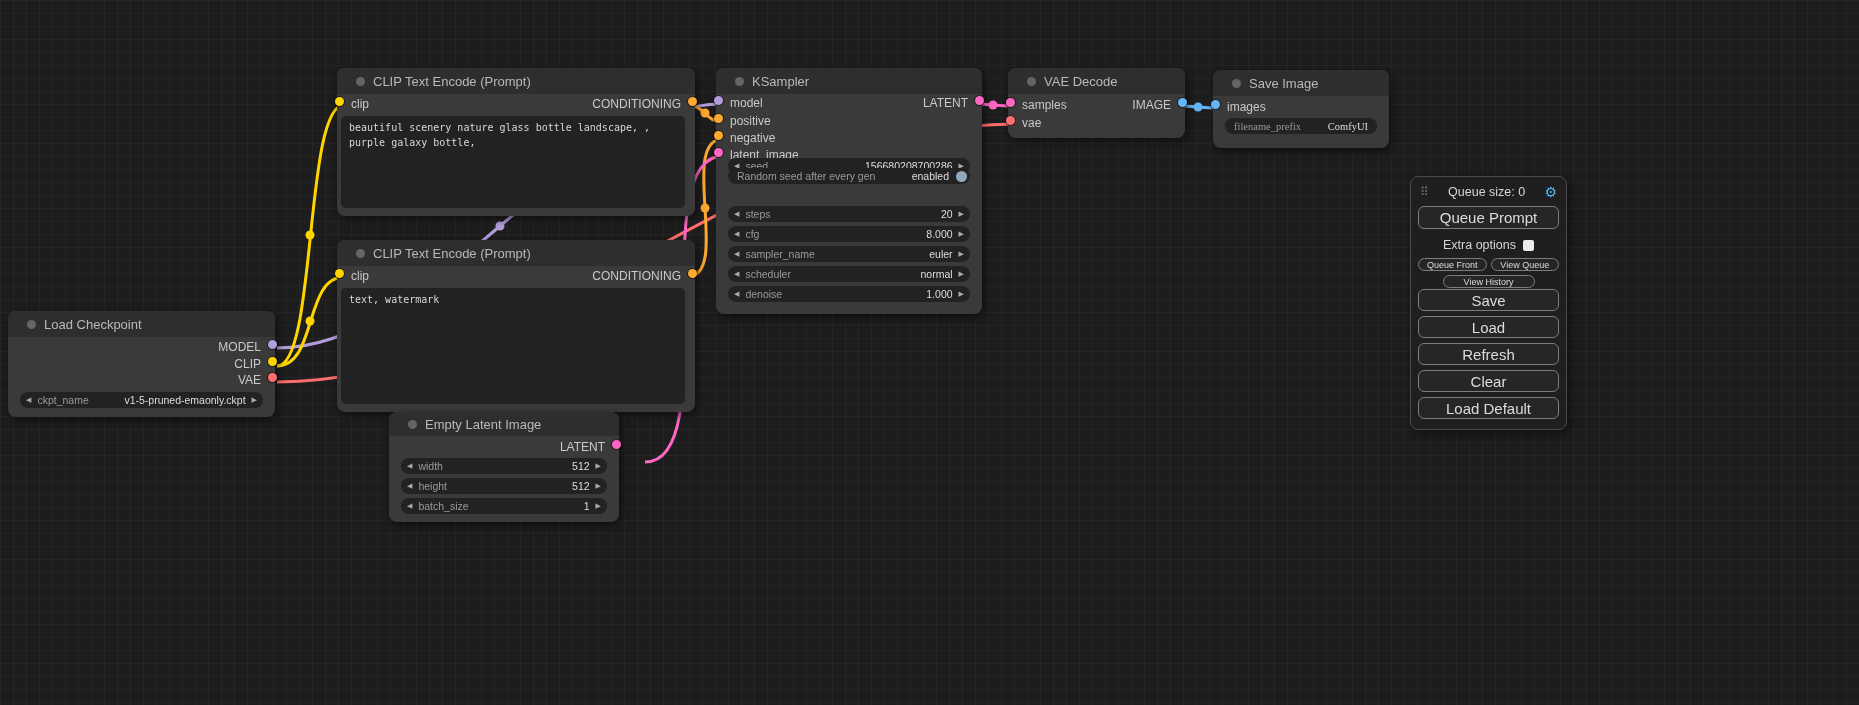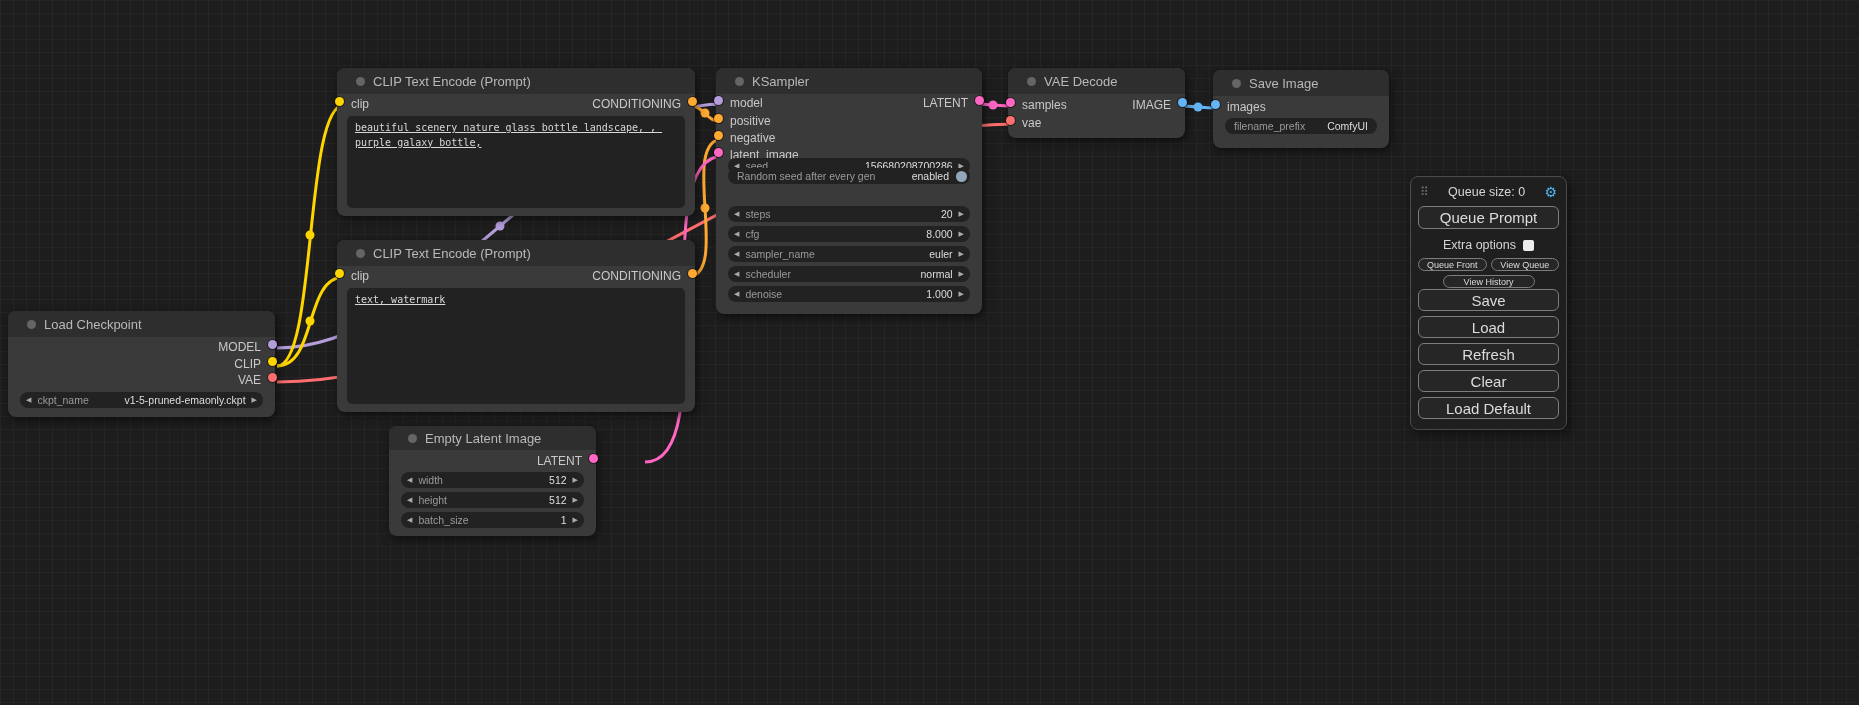--- a/index.html
+++ b/index.html
@@ -20,25 +20,25 @@
   .port{position:absolute;height:16px;display:flex;align-items:flex-start;font-size:12px;color:#c9c9c9;white-space:nowrap;}
   .port.in{left:3px;}
   .port.out{right:3px;}
   .pdot{width:9px;height:9px;border-radius:50%;box-shadow:0 0 0 1px rgba(0,0,0,0.45);flex:0 0 auto;}
   .port.in .pdot{margin-right:7px;margin-left:-5px;}
   .port.out .pdot{margin-left:7px;margin-right:-5px;order:2;}
   .widget{position:absolute;left:12px;right:12px;height:16px;background:#222;border-radius:8px;
     display:flex;align-items:center;font-size:10.5px;color:#9a9a9a;white-space:nowrap;}
   .warrow{font-size:7px;color:#aaa;padding:0 6px;}
   .wvalue{margin-left:auto;color:#dedede;}
-  .widget.textw{padding:0 9px;}
+  .widget.textw{padding:0 9px;font-family:Liberation Serif, serif;}
   .wlabel.pad{margin-left:9px;}
   .knob{width:11px;height:11px;border-radius:50%;margin:0 3px 0 7px;flex:0 0 auto;}
-  .prompt{position:absolute;left:10px;right:10px;background:#222;border-radius:5px;padding:5px 8px;
-    font-family:"DejaVu Sans Mono",monospace;font-size:10px;color:#d8d8d8;line-height:1.45;white-space:pre-wrap;overflow:hidden;text-decoration:underline;}
+  .prompt{position:absolute;left:4px;right:10px;background:#222;border-radius:5px;padding:5px 8px;
+    font-family:"DejaVu Sans Mono",monospace;font-size:10px;color:#d8d8d8;line-height:1.45;white-space:pre-wrap;overflow:hidden;}
   
   .qpanel{position:absolute;left:1410px;top:176px;width:157px;z-index:3;background:#1f1f1f;
     border:1px solid #4b4b4b;border-radius:8px;padding:6px 7px 10px;box-shadow:3px 4px 12px rgba(0,0,0,0.5);}
   .qheader{display:flex;justify-content:space-between;align-items:center;color:#d6d6d6;font-size:12.5px;height:18px;padding:0 2px;}
   .drag{color:#6e6e6e;font-size:12px;cursor:grab;}
   .gear{font-size:14px;cursor:pointer;}
   .qbtn{display:block;width:100%;background:#262626;border:1px solid #7d7d7d;border-radius:6px;
     color:#dcdcdc;font-family:inherit;font-size:15px;height:23px;margin-top:5px;cursor:pointer;}
   .extra{display:flex;align-items:center;justify-content:center;gap:7px;color:#d6d6d6;font-size:12.5px;margin-top:9px;}
   .cbox{width:11px;height:11px;background:#ededed;border-radius:2px;cursor:pointer;}
@@ -125,21 +125,21 @@
       <span class="pdot" style="background: rgb(255, 213, 0);"></span>
       <span>clip</span>
     </div>
     <div class="port out" style="top:29px">
       <span>CONDITIONING</span>
       <span class="pdot" style="background: rgb(255, 169, 49);"></span>
     </div>
     <div class="prompt" style="top:48px;bottom:8px">text, watermark</div>
   </div>
 
-  <div class="node" style="left:389px;top:426px;width:207px;height:110px">
+  <div class="node" style="left:389px;top:412px;width:230px;height:110px">
     <div class="node-title" style="height:24px">
       <span class="title-dot"></span>
       <span>Empty Latent Image</span>
     </div>
     <div class="port out" style="top:28px">
       <span>LATENT</span>
       <span class="pdot" style="background: rgb(255, 102, 196);"></span>
     </div>
     <div class="widget" style="top:46px">
       <span class="warrow">◀</span>

